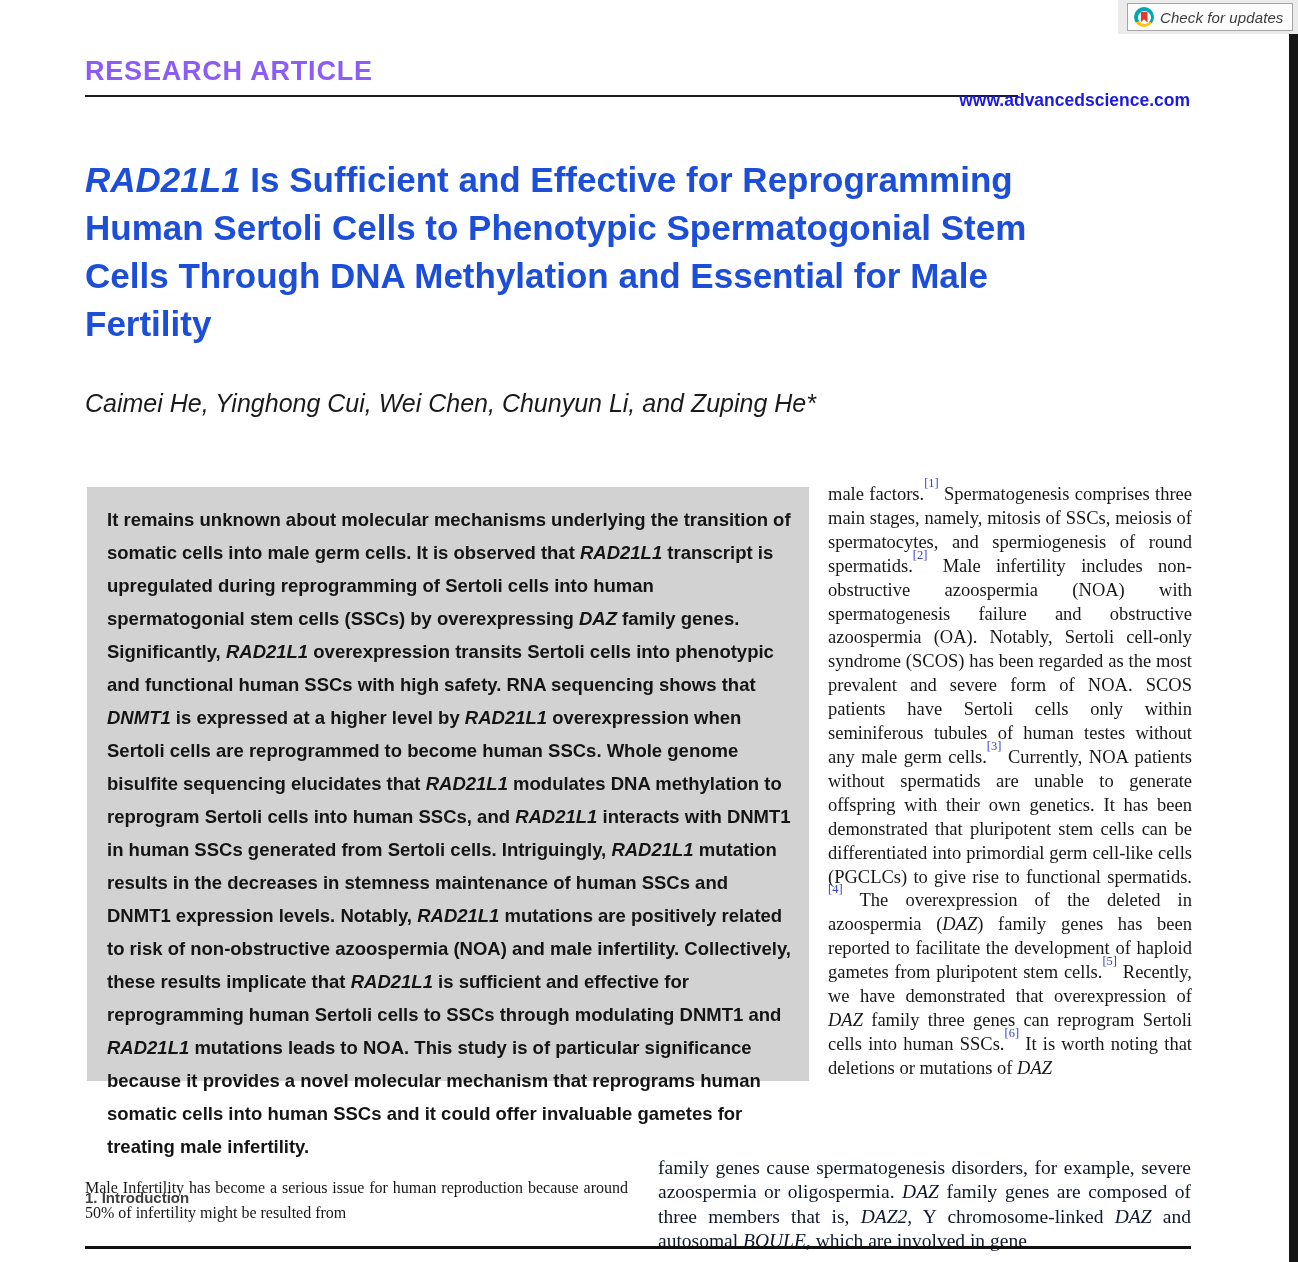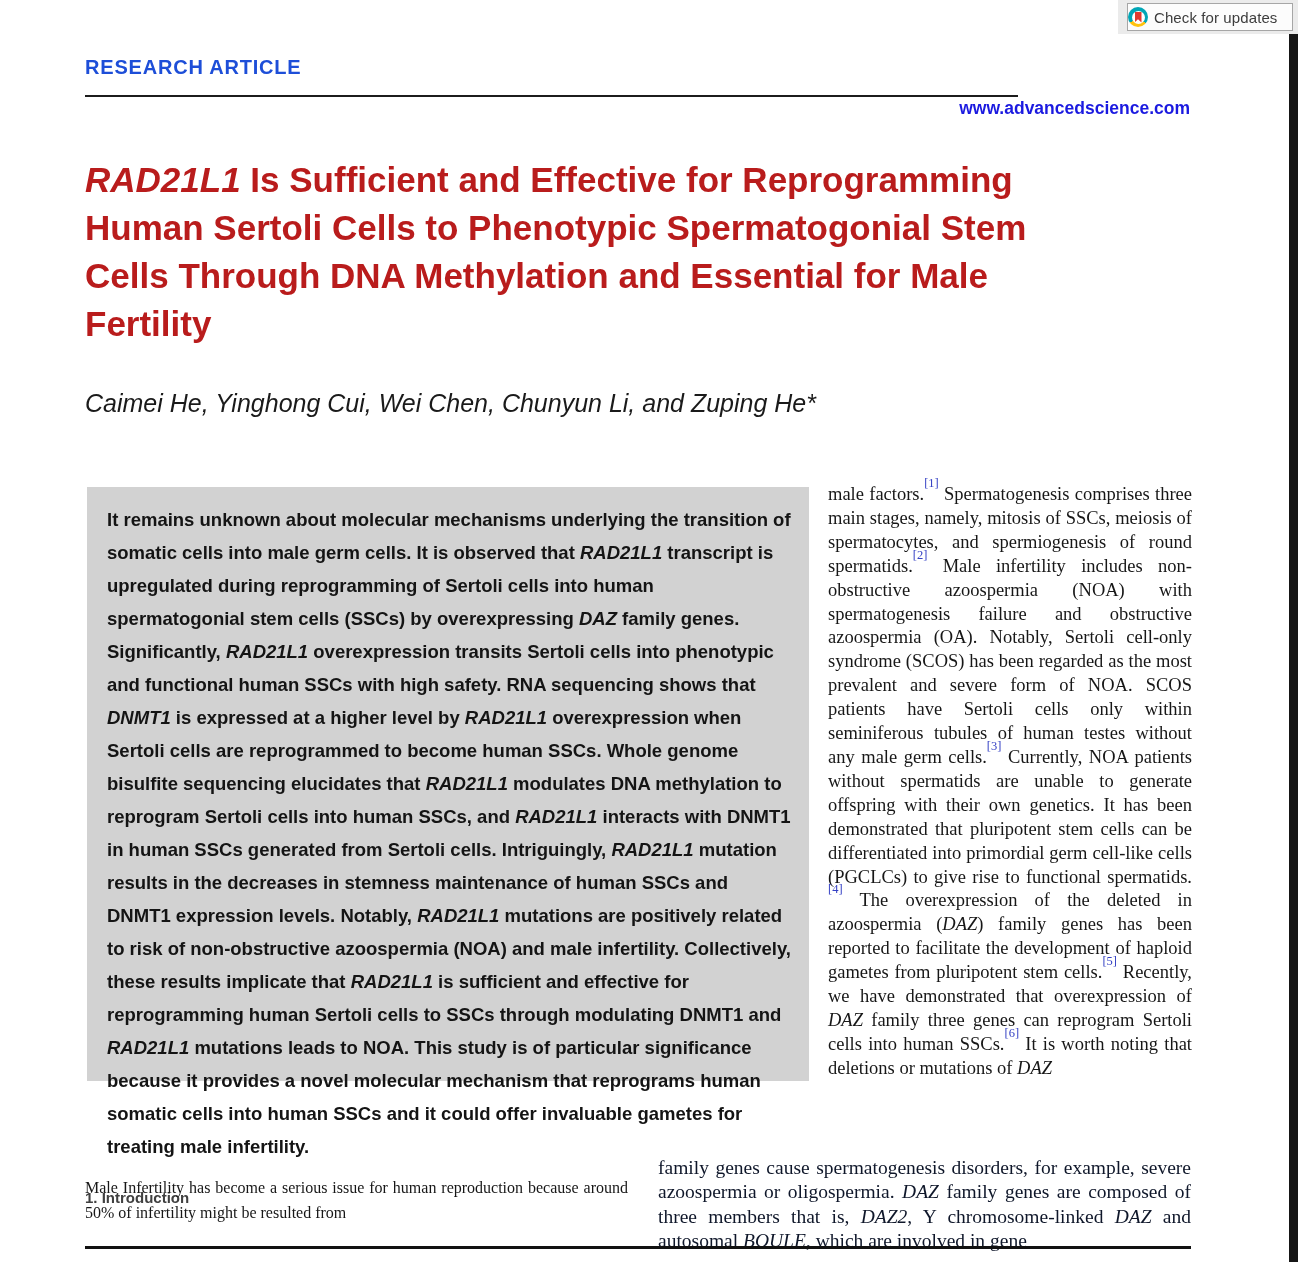--- a/index.html
+++ b/index.html
@@ -23,41 +23,41 @@
     background:#161616;
   }
   
   .badge-panel{
     position:absolute;left:1118px;top:0;width:180px;height:34px;
     background:#ebebeb;z-index:3;
   }
   .badge{
     position:absolute;left:1127px;top:3px;width:166px;height:28px;
     background:#fcfcfc;border:1px solid #a6a6a6;
-    display:flex;align-items:center;gap:6px;padding-left:0;
-    cursor:pointer;z-index:4;
+    display:flex;align-items:center;gap:6px;padding-left:6px;
+    cursor:pointer;z-index:4;font-style:italic;
   }
   .cfu-circle{
     width:20px;height:20px;border-radius:50%;
     background:conic-gradient(from 130deg,#ffc20e 0deg 105deg,#00a6b6 105deg 360deg);
     display:flex;align-items:center;justify-content:center;flex:0 0 auto;
   }
   .cfu-inner{
     width:13px;height:13px;border-radius:50%;background:#ffffff;
     display:flex;align-items:flex-start;justify-content:center;
   }
   .cfu-bookmark{
     width:7px;height:11px;margin-top:1px;background:#e03a2f;
     clip-path:polygon(0 0,100% 0,100% 100%,50% 70%,0 100%);
   }
   .badge-label{font-size:15px;color:#3d3d3d;letter-spacing:.1px;}
   
   .article-type{
     position:absolute;left:85px;top:56px;
-    font-size:20px;font-weight:800;letter-spacing:.8px;color:#1d4ed8;
+    font-size:27px;font-weight:800;letter-spacing:.8px;color:#8b5cf6;
   }
   .head-rule{
     position:absolute;left:85px;top:95px;width:933px;height:2px;background:#1c1c1c;
   }
   .logo{
     position:absolute;left:1012px;top:35px;width:178px;text-align:right;
     color:#0d0d0d;font-weight:900;font-style:italic;
     line-height:28px;letter-spacing:-.5px;
   }
   .logo-line1{font-size:31px;}
@@ -66,28 +66,28 @@
     position:relative;margin-top:3px;height:5px;background:#0d0d0d;
   }
   .oa-pill{
     position:absolute;right:-2px;top:-7px;
     background:#0d0d0d;color:#ffffff;
     font-style:normal;font-weight:700;font-size:10.5px;letter-spacing:.2px;
     padding:2px 9px;border-radius:10px;border:2px solid #ffffff;
     line-height:11px;
   }
   .website{
-    position:absolute;left:940px;top:98px;width:250px;text-align:right;
+    position:absolute;left:940px;top:90px;width:250px;text-align:right;
     font-size:17.5px;font-weight:700;color:var(--link-blue);
     cursor:pointer;
   }
   
   .title{
     position:absolute;left:85px;top:156px;width:1010px;
-    font-size:35px;font-weight:700;line-height:48px;color:#b91c1c;
+    font-size:35px;font-weight:700;line-height:48px;color:#1d4ed8;
     white-space:pre-wrap;
   }
   .authors{
     position:absolute;left:85px;top:389px;width:1000px;
     font-size:25px;font-style:italic;color:#1a1a1a;
   }
   
   .abstract-box{
     position:absolute;left:87px;top:487px;width:722px;height:594px;
     background:var(--abstract-bg);

